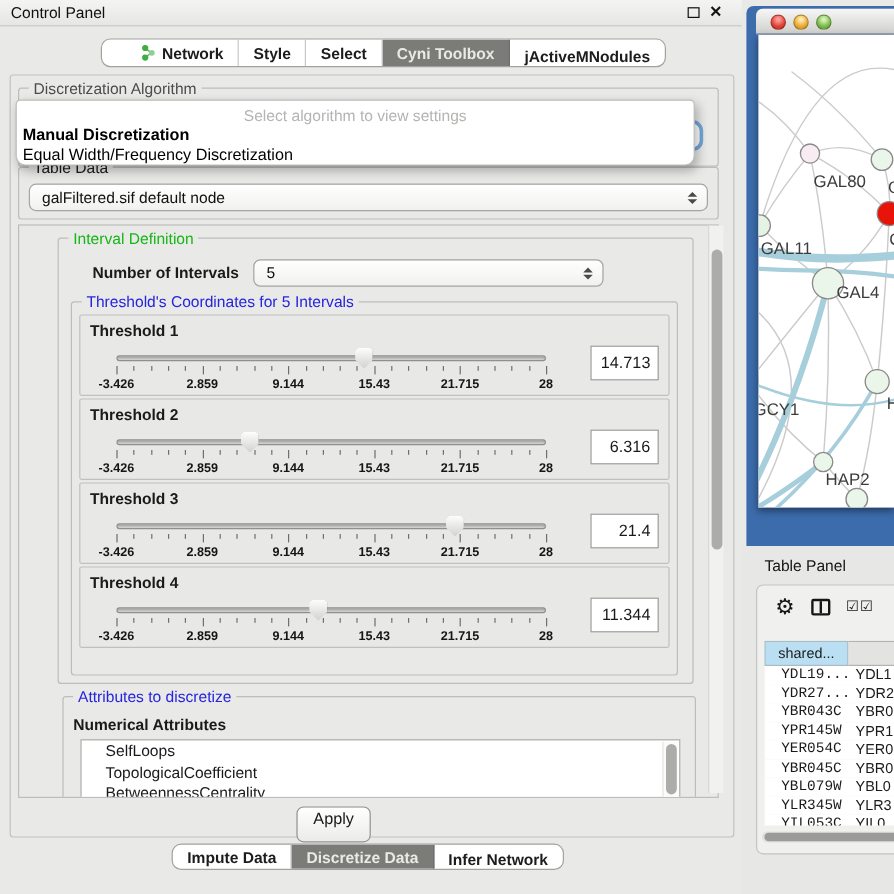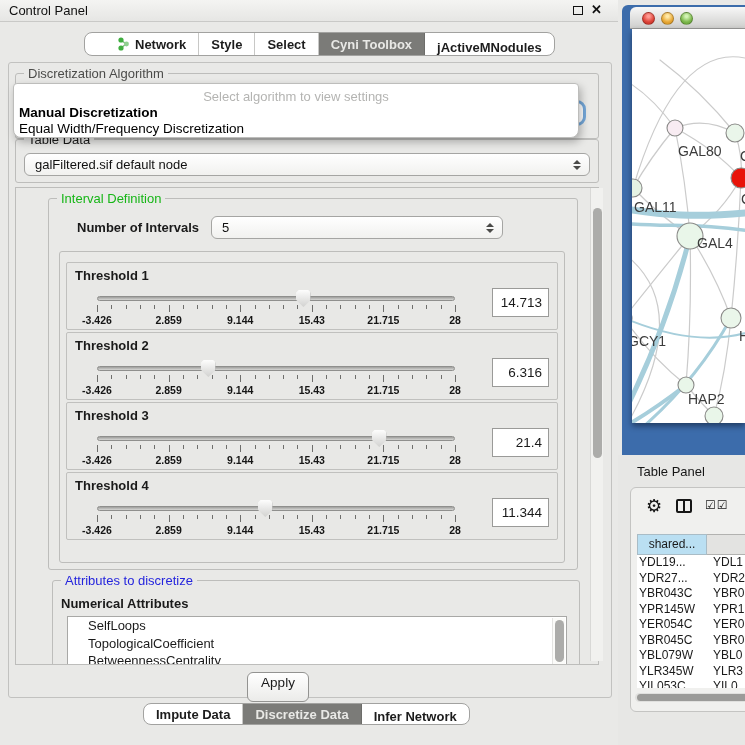--- a/index.html
+++ b/index.html
@@ -115,21 +115,21 @@
   #tp-split { position:absolute; left:45px; top:11px; width:16px; height:14px; border:2px solid #161616; border-radius:2px; }
   #tp-split::after { content:""; position:absolute; left:5px; top:0; width:2px; height:10px; background:#161616; }
   #tp-checks { position:absolute; left:74px; top:10px; font-size:12px; letter-spacing:1px; color:#161616; }
   #tp-table { position:absolute; left:6px; top:46px; width:170px; height:154px; overflow:hidden; font-size:12px; }
   .hrow { display:flex; height:21px; }
   .hc { line-height:19px; text-align:center; border:1px solid #a9bcc6; }
   .hc.c1 { width:70px; background:#badff2; }
   .hc.c2 { width:95px; background:#e3e3e1; border-color:#b2b2b0; border-left:none; }
   .drow { display:flex; height:15.5px; background:#ffffff; }
   .dc { line-height:15.5px; white-space:nowrap; overflow:hidden; }
-  .dc.c1 { width:70px; padding-left:2px; }
+  .dc.c1 { width:70px; padding-left:14px;font-family:Liberation Mono, monospace; }
   .dc.c2 { width:95px; padding-left:6px; }
   #tp-hsb { position:absolute; left:4px; top:205px; width:132px; height:9px; background:#e0e0de; border-radius:5px; }
   #tp-hsb .thumb-h { position:absolute; left:2px; top:1px; width:124px; height:7px; background:#9b9b99; border-radius:4px; }
 
   .net-ico { width:13px; height:14px; display:inline-block; }
 </style>
 </head>
 <body>
 
 <div id="root">
@@ -200,20 +200,21 @@
           <span class="legend green">Interval Definition</span>
           <span id="noi-label">Number of Intervals</span>
           <div id="noi-combo" class="combo">
             <span class="cval">5</span>
             <span class="spinner">
                 <i class="up"></i>
                 <i class="dn"></i>
               </span>
           </div>
           <div id="thresh-fs" class="etched">
+            <span class="legend blue">Threshold's Coordinates for 5 Intervals</span>
             <div id="threshold-list">
                 <div class="tbox">
                   <div class="ttitle">Threshold 1</div>
                   <div class="track">
                     <div class="thumb" style="left: 57.7197%;"></div>
                   </div>
                   <div class="ticks">
                     <i class="mj" style="left: 0%;"></i>
                     <i class="mn" style="left: 4%;"></i>
                     <i class="mn" style="left: 8%;"></i>

